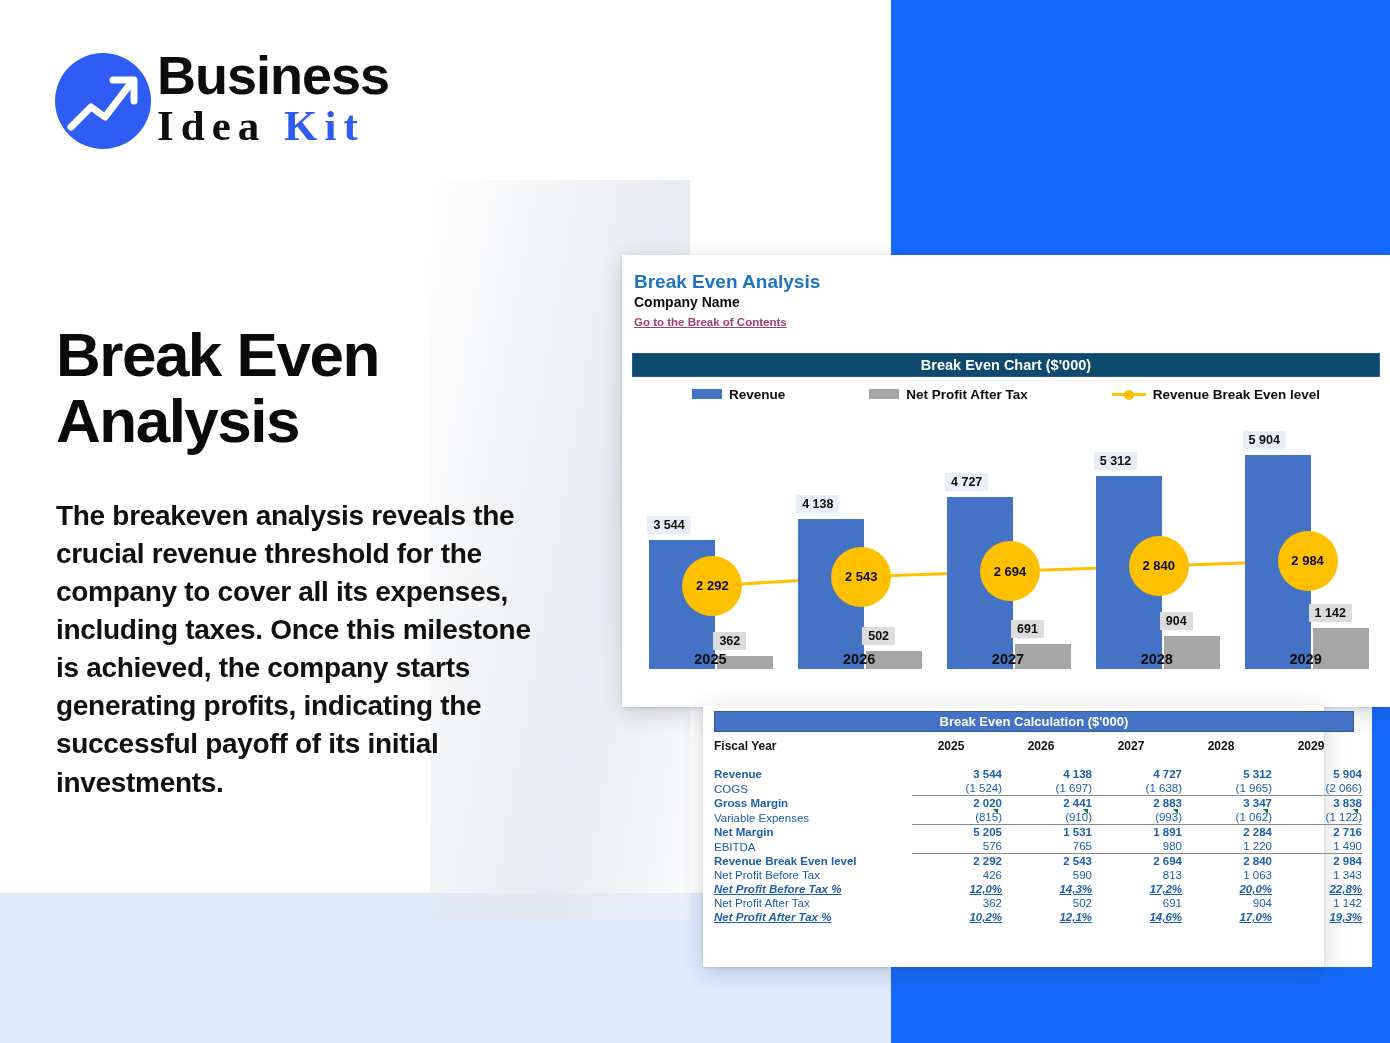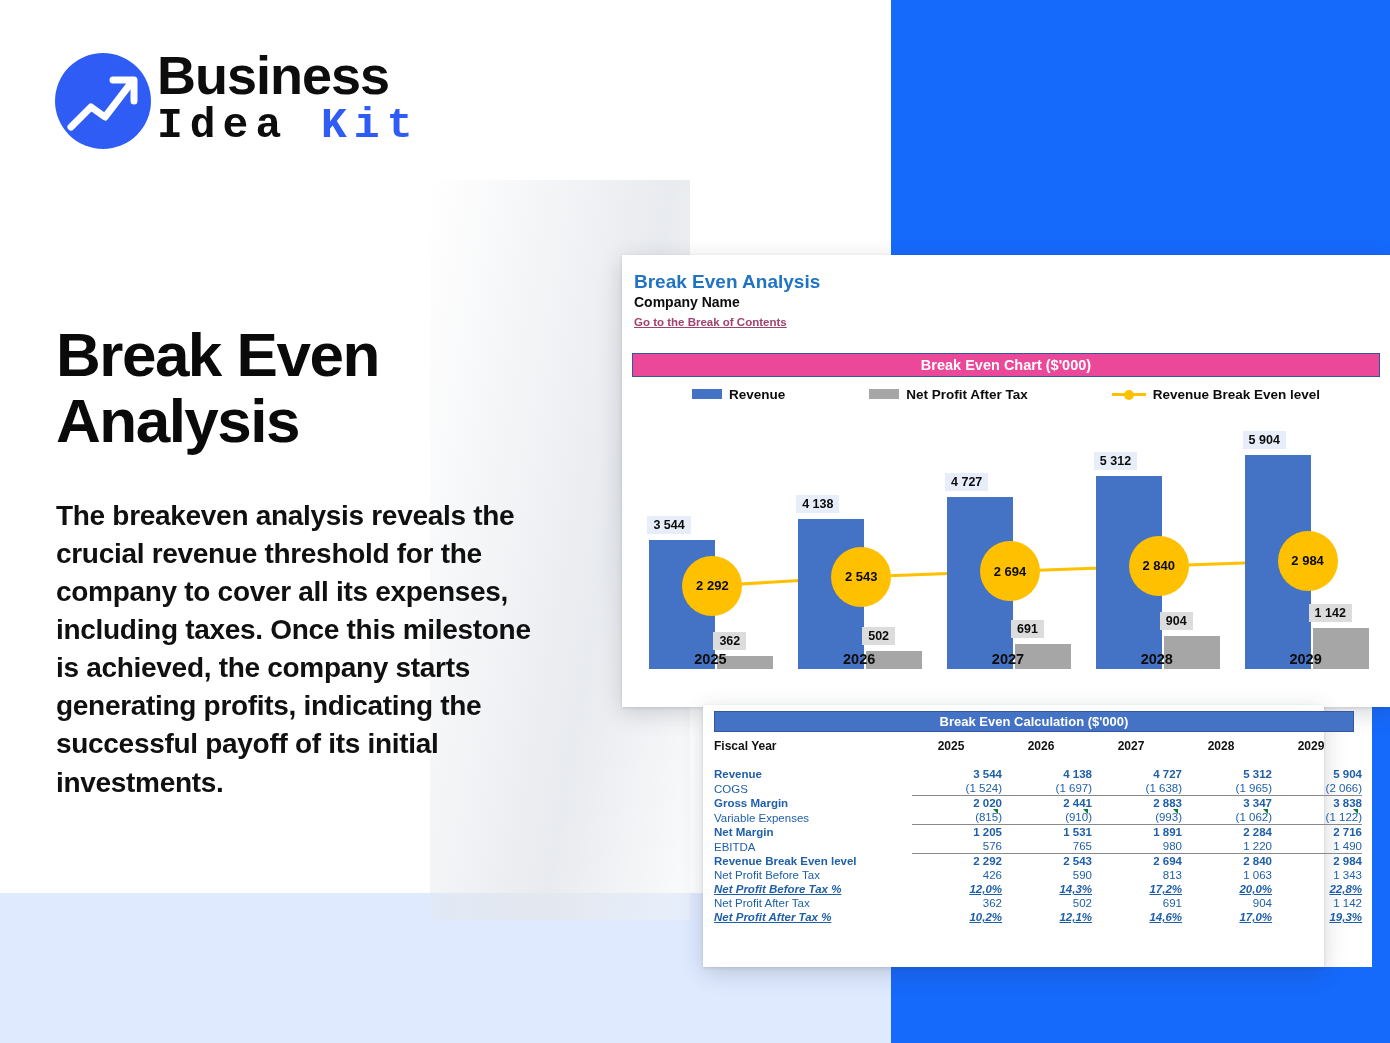--- a/index.html
+++ b/index.html
@@ -37,21 +37,21 @@
   .logo-wrap{position:absolute;left:55px;top:46px;width:380px;height:110px;}
   .logo-mark{position:absolute;left:0;top:7px;width:96px;height:96px;border-radius:50%;background:#2f5cf5;}
   .logo-mark svg{position:absolute;left:0;top:0;}
   .logo-text{position:absolute;left:102px;top:2px;}
   .logo-line1{
     font-size:54px;font-weight:bold;color:#0d0d0d;letter-spacing:-1px;line-height:1;
     font-family:"Liberation Sans", sans-serif;
   }
   .logo-line2{
     margin-top:2px;font-size:43px;font-weight:bold;color:#0d0d0d;
-    letter-spacing:7px;line-height:1;font-family:Liberation Mono, monospace;
+    letter-spacing:7px;line-height:1;font-family:Liberation Serif, serif;
   }
   .logo-kit{color:#2f5cf5;}
 
   
   .headline{
     position:absolute;left:56px;top:322px;width:470px;
     font-size:62px;font-weight:bold;line-height:1.06;color:#0a0a0a;
     letter-spacing:-1.5px;
   }
   .bodycopy{
@@ -68,21 +68,21 @@
   .chart-card{left:622px;top:255px;width:768px;height:452px;}
   .chart-head{padding:16px 0 0 12px;}
   .chart-title{font-size:19px;font-weight:bold;color:#1f74c4;line-height:1.18;}
   .chart-sub{font-size:14px;font-weight:bold;color:#0c0c0c;line-height:1.25;margin-top:1px;}
   .chart-link{
     font-size:11.5px;font-weight:bold;color:#a0426f;text-decoration:underline;
     margin-top:4px;display:inline-block;
   }
   .chart-banner{
     position:absolute;left:10px;top:98px;width:748px;height:24px;
-    background:#ec4899;border:1px solid #33569f;box-sizing:border-box;
+    background:#0c4a6e;border:1px solid #33569f;box-sizing:border-box;
     color:#fff;font-size:14.5px;font-weight:bold;text-align:center;line-height:22px;
   }
   .chart-legend{
     position:absolute;left:10px;top:128px;width:748px;height:22px;
     display:flex;align-items:center;justify-content:center;gap:84px;
   }
   .lg-item{display:flex;align-items:center;gap:7px;font-size:13.5px;font-weight:bold;color:#0c0c0c;}
   .lg-swatch{width:30px;height:10px;display:inline-block;}
   .lg-line{position:relative;width:34px;height:12px;display:inline-block;}
   .lg-line i{position:absolute;left:0;top:5px;width:34px;height:3px;background:#ffc000;display:block;}
@@ -280,21 +280,21 @@
         <tr class="ruled">
           <td class="lab indent ">Variable Expenses</td>
           <td class="num  cmark">(815)</td>
           <td class="num  cmark">(910)</td>
           <td class="num  cmark">(993)</td>
           <td class="num  cmark">(1 062)</td>
           <td class="num  cmark">(1 122)</td>
         </tr>
         <tr>
           <td class="lab b">Net Margin</td>
-          <td class="num b">1 205</td>
+          <td class="num b">5 205</td>
           <td class="num b">1 531</td>
           <td class="num b">1 891</td>
           <td class="num b">2 284</td>
           <td class="num b">2 716</td>
         </tr>
         <tr class="ruled">
           <td class="lab indent ">EBITDA</td>
           <td class="num ">576</td>
           <td class="num ">765</td>
           <td class="num ">980</td>

